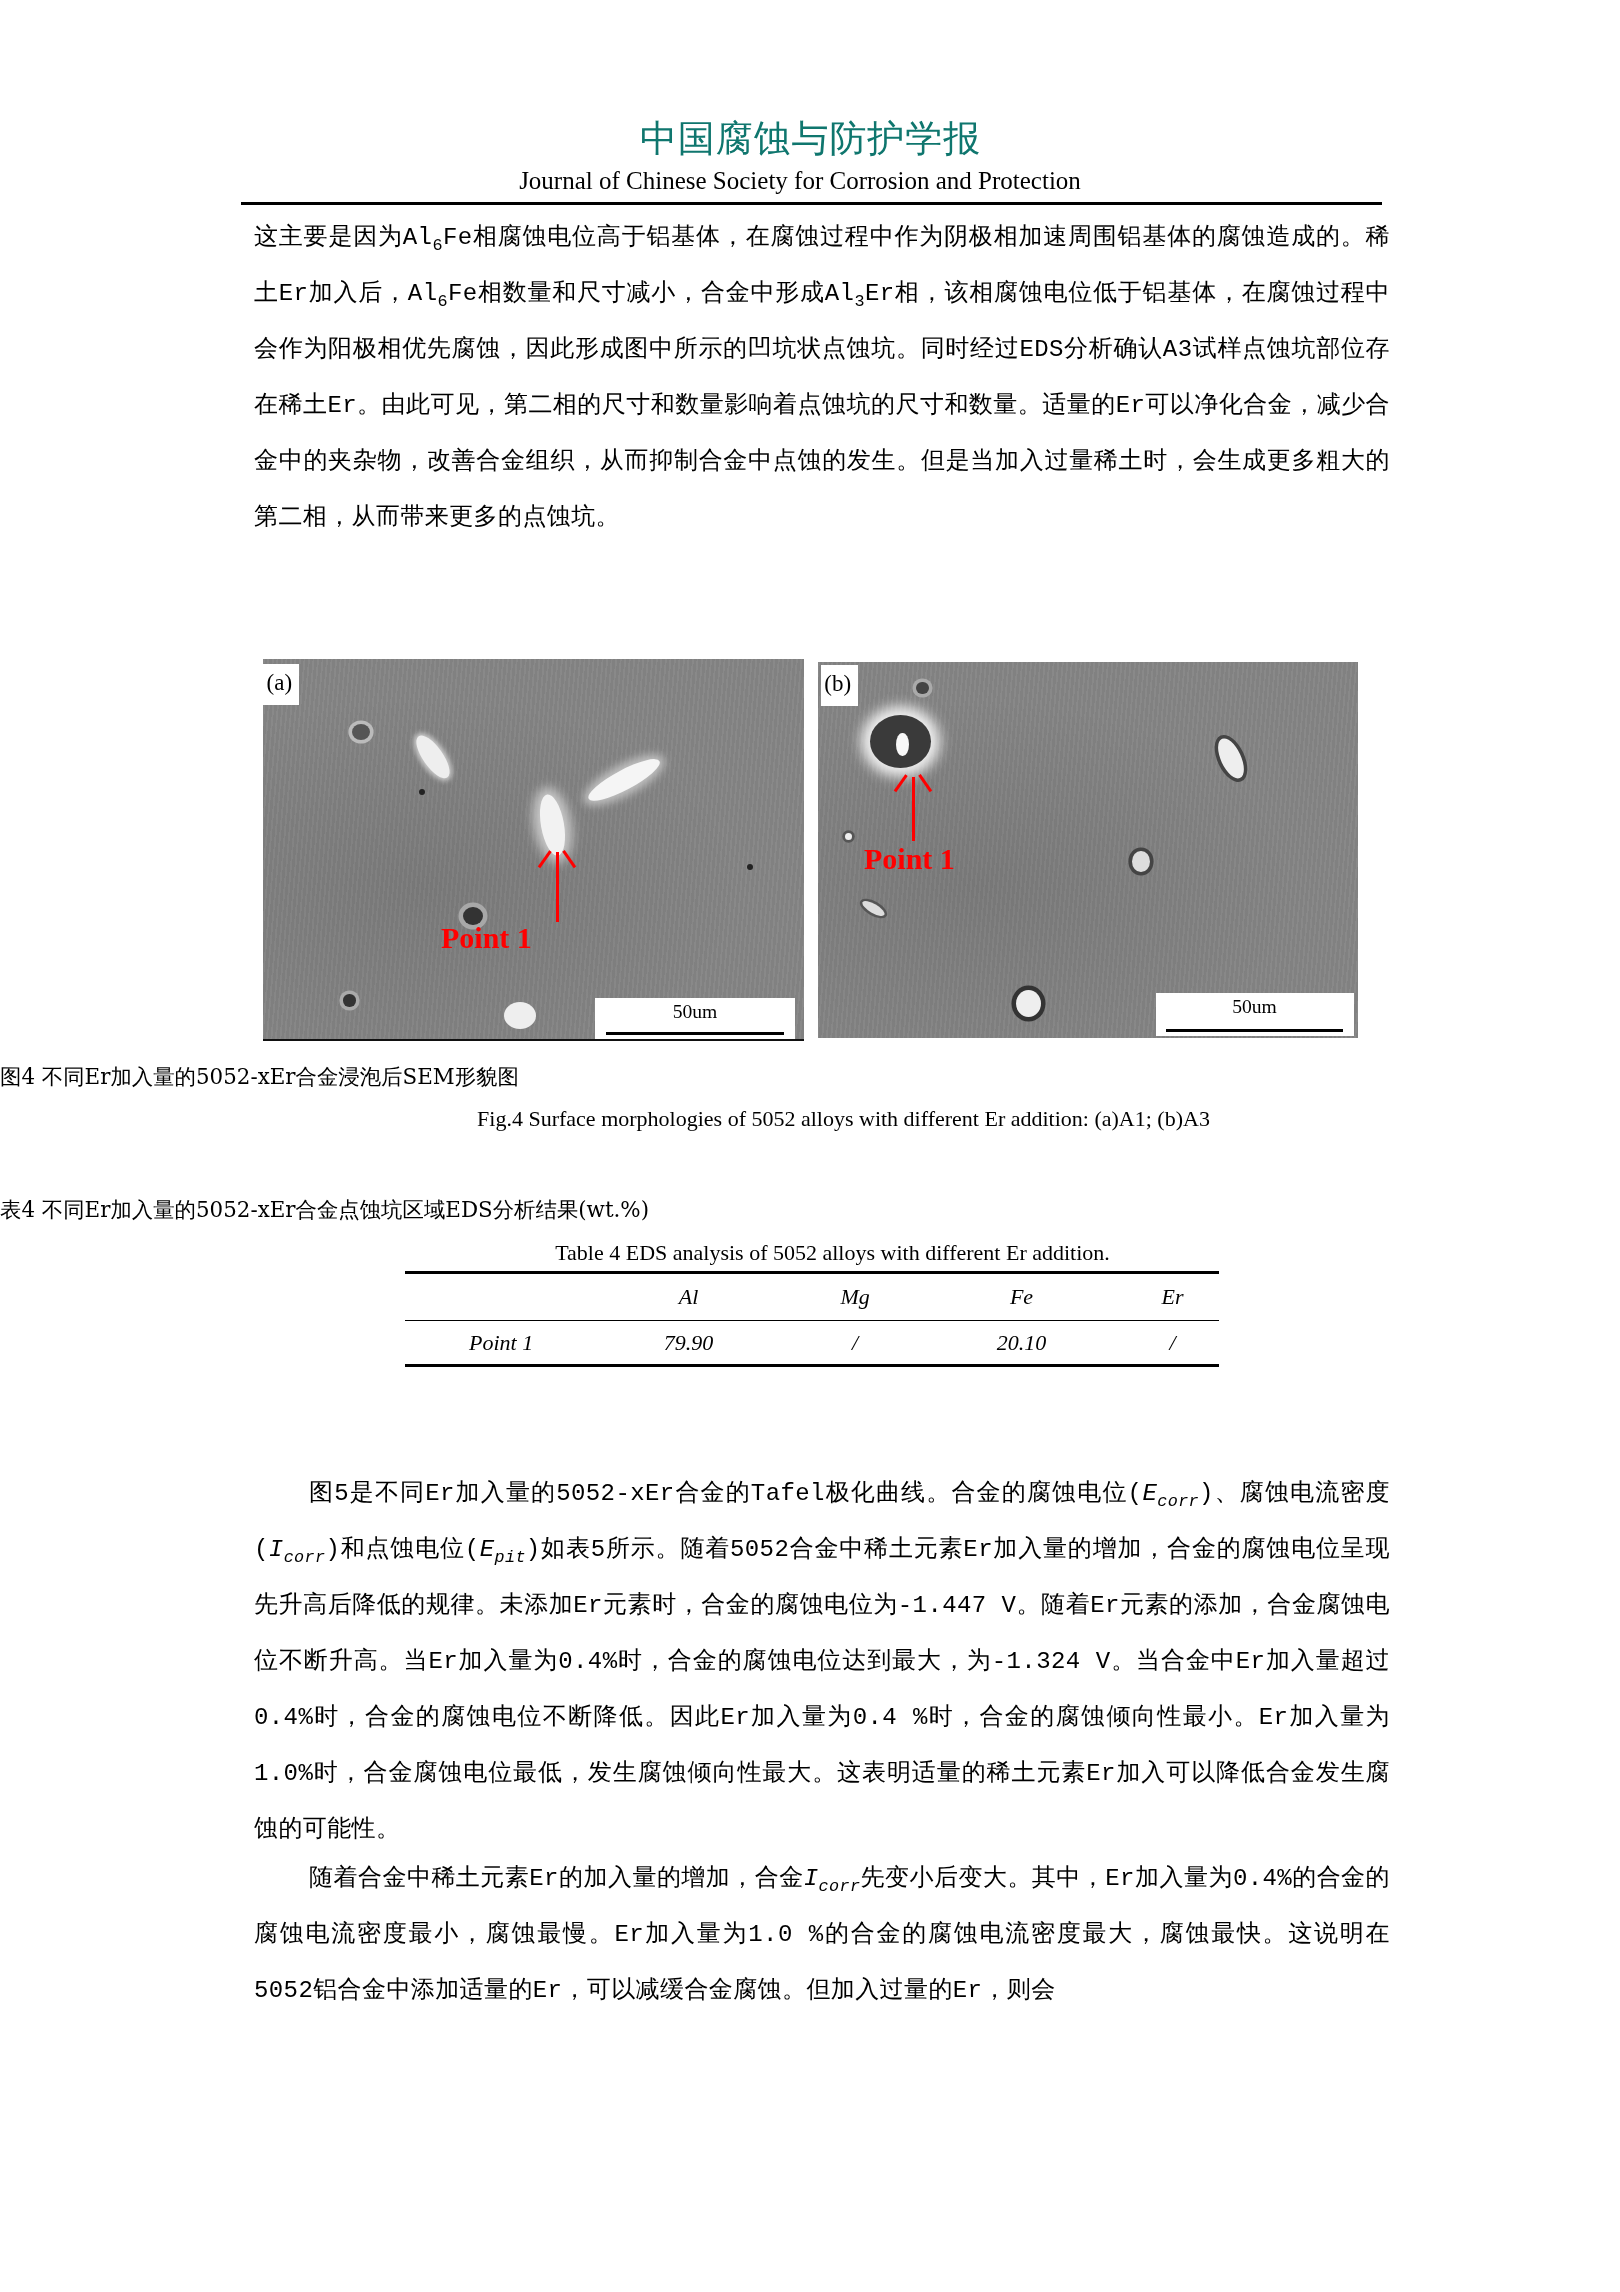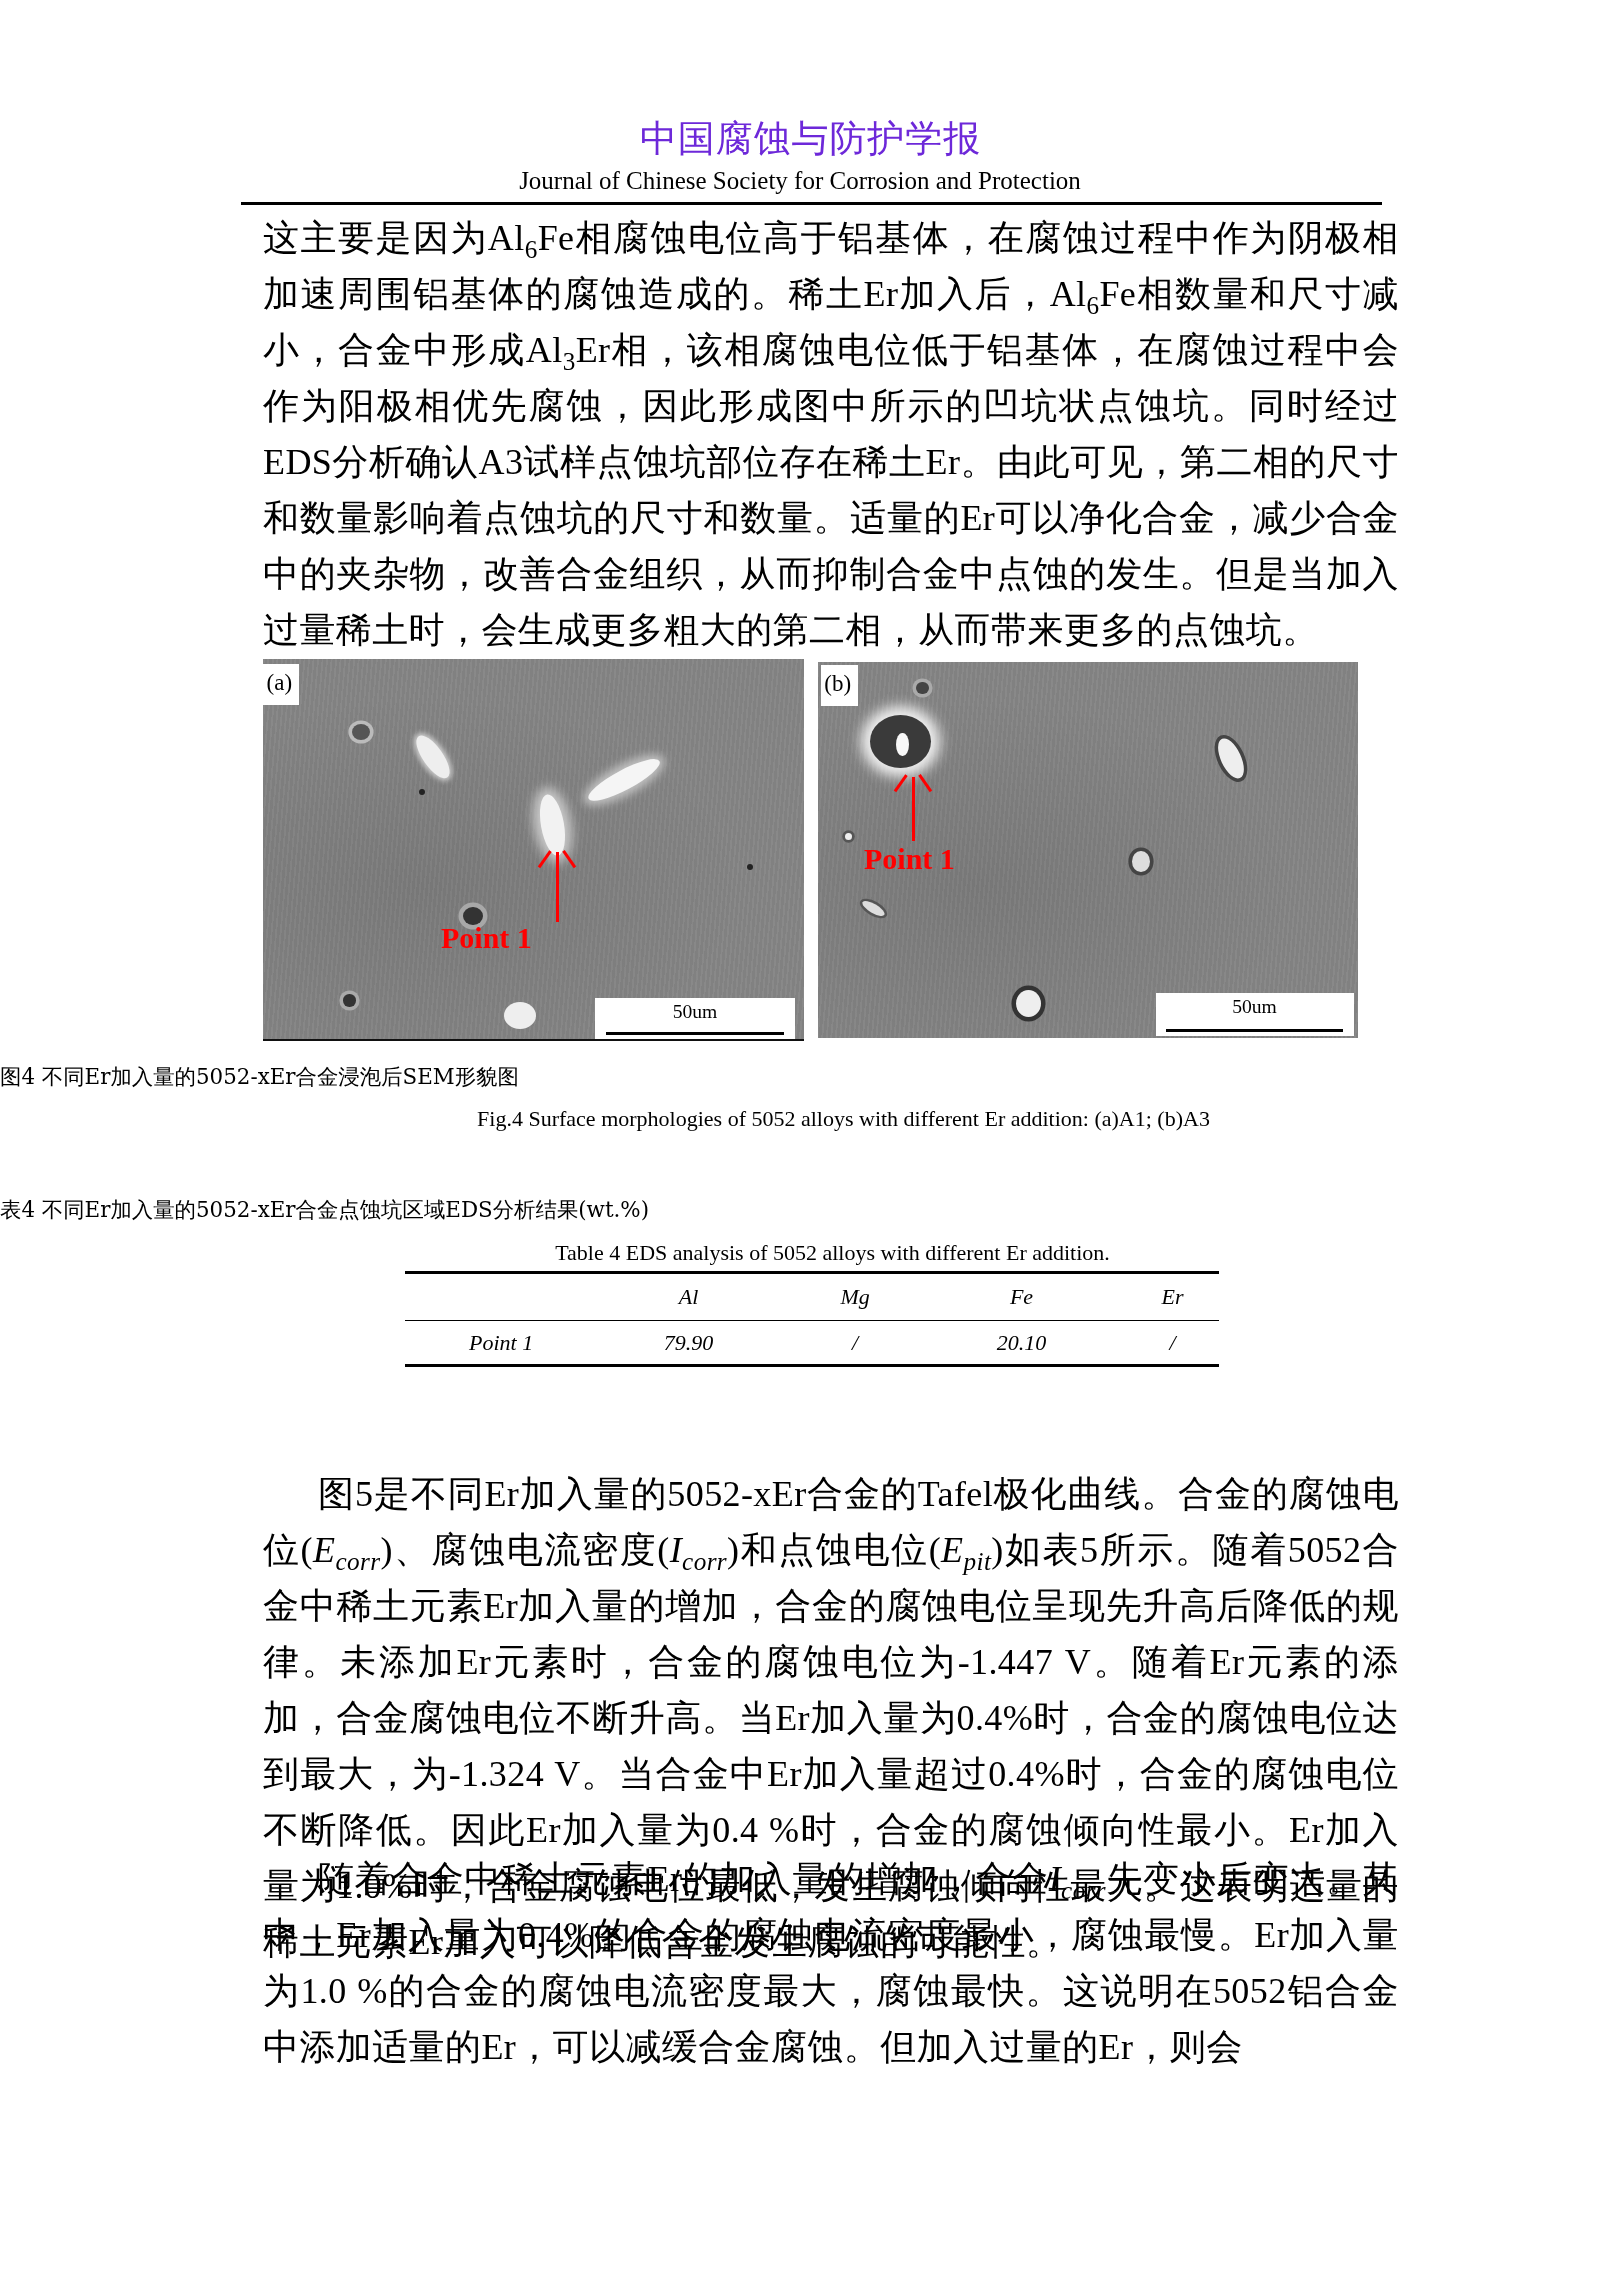--- a/index.html
+++ b/index.html
@@ -3,33 +3,33 @@
 <meta charset="utf-8">
 <style>
   html, body { margin: 0; padding: 0; background: #ffffff; }
   body {
     width: 1621px; height: 2293px; position: relative; overflow: hidden;
     font-family: "Liberation Serif", "DejaVu Serif", serif; color: #000;
   }
   .journal-cn {
     position: absolute; left: 0; width: 1621px; top: 116px;
     text-align: center; font-size: 37px; letter-spacing: 0.9px; line-height: 45px;
-    font-family: "DejaVu Sans", sans-serif; font-weight: 300; color: #6d28d9;
+    font-family: "DejaVu Sans", sans-serif; font-weight: 300; color: #0f766e;
   }
   .journal-en {
     position: absolute; left: 0; width: 1600px; top: 166px;
     text-align: center; font-size: 25px; line-height: 30px;
   }
   .header-rule {
     position: absolute; left: 241px; width: 1141px; top: 202px; height: 2.7px; background: #000;
   }
   .para {
-    position: absolute; left: 263px; width: 1136px;
-    font-size: 36px; line-height: 56px; text-align: justify;
-    font-family: Liberation Serif, serif; letter-spacing: 0.4px;
+    position: absolute; left: 254px; width: 1136px;
+    font-size: 24px; line-height: 56px; text-align: justify;
+    font-family: Liberation Mono, monospace; letter-spacing: 0.4px;
   }
   .para.indent { text-indent: 55px; }
   .p1 { top: 210px; }
   .p2 { top: 1466px; }
   .p3 { top: 1851px; }
   sub, sup { font-size: 70%; line-height: 0; }
   i { font-style: italic; }
 
   
   .sem {

